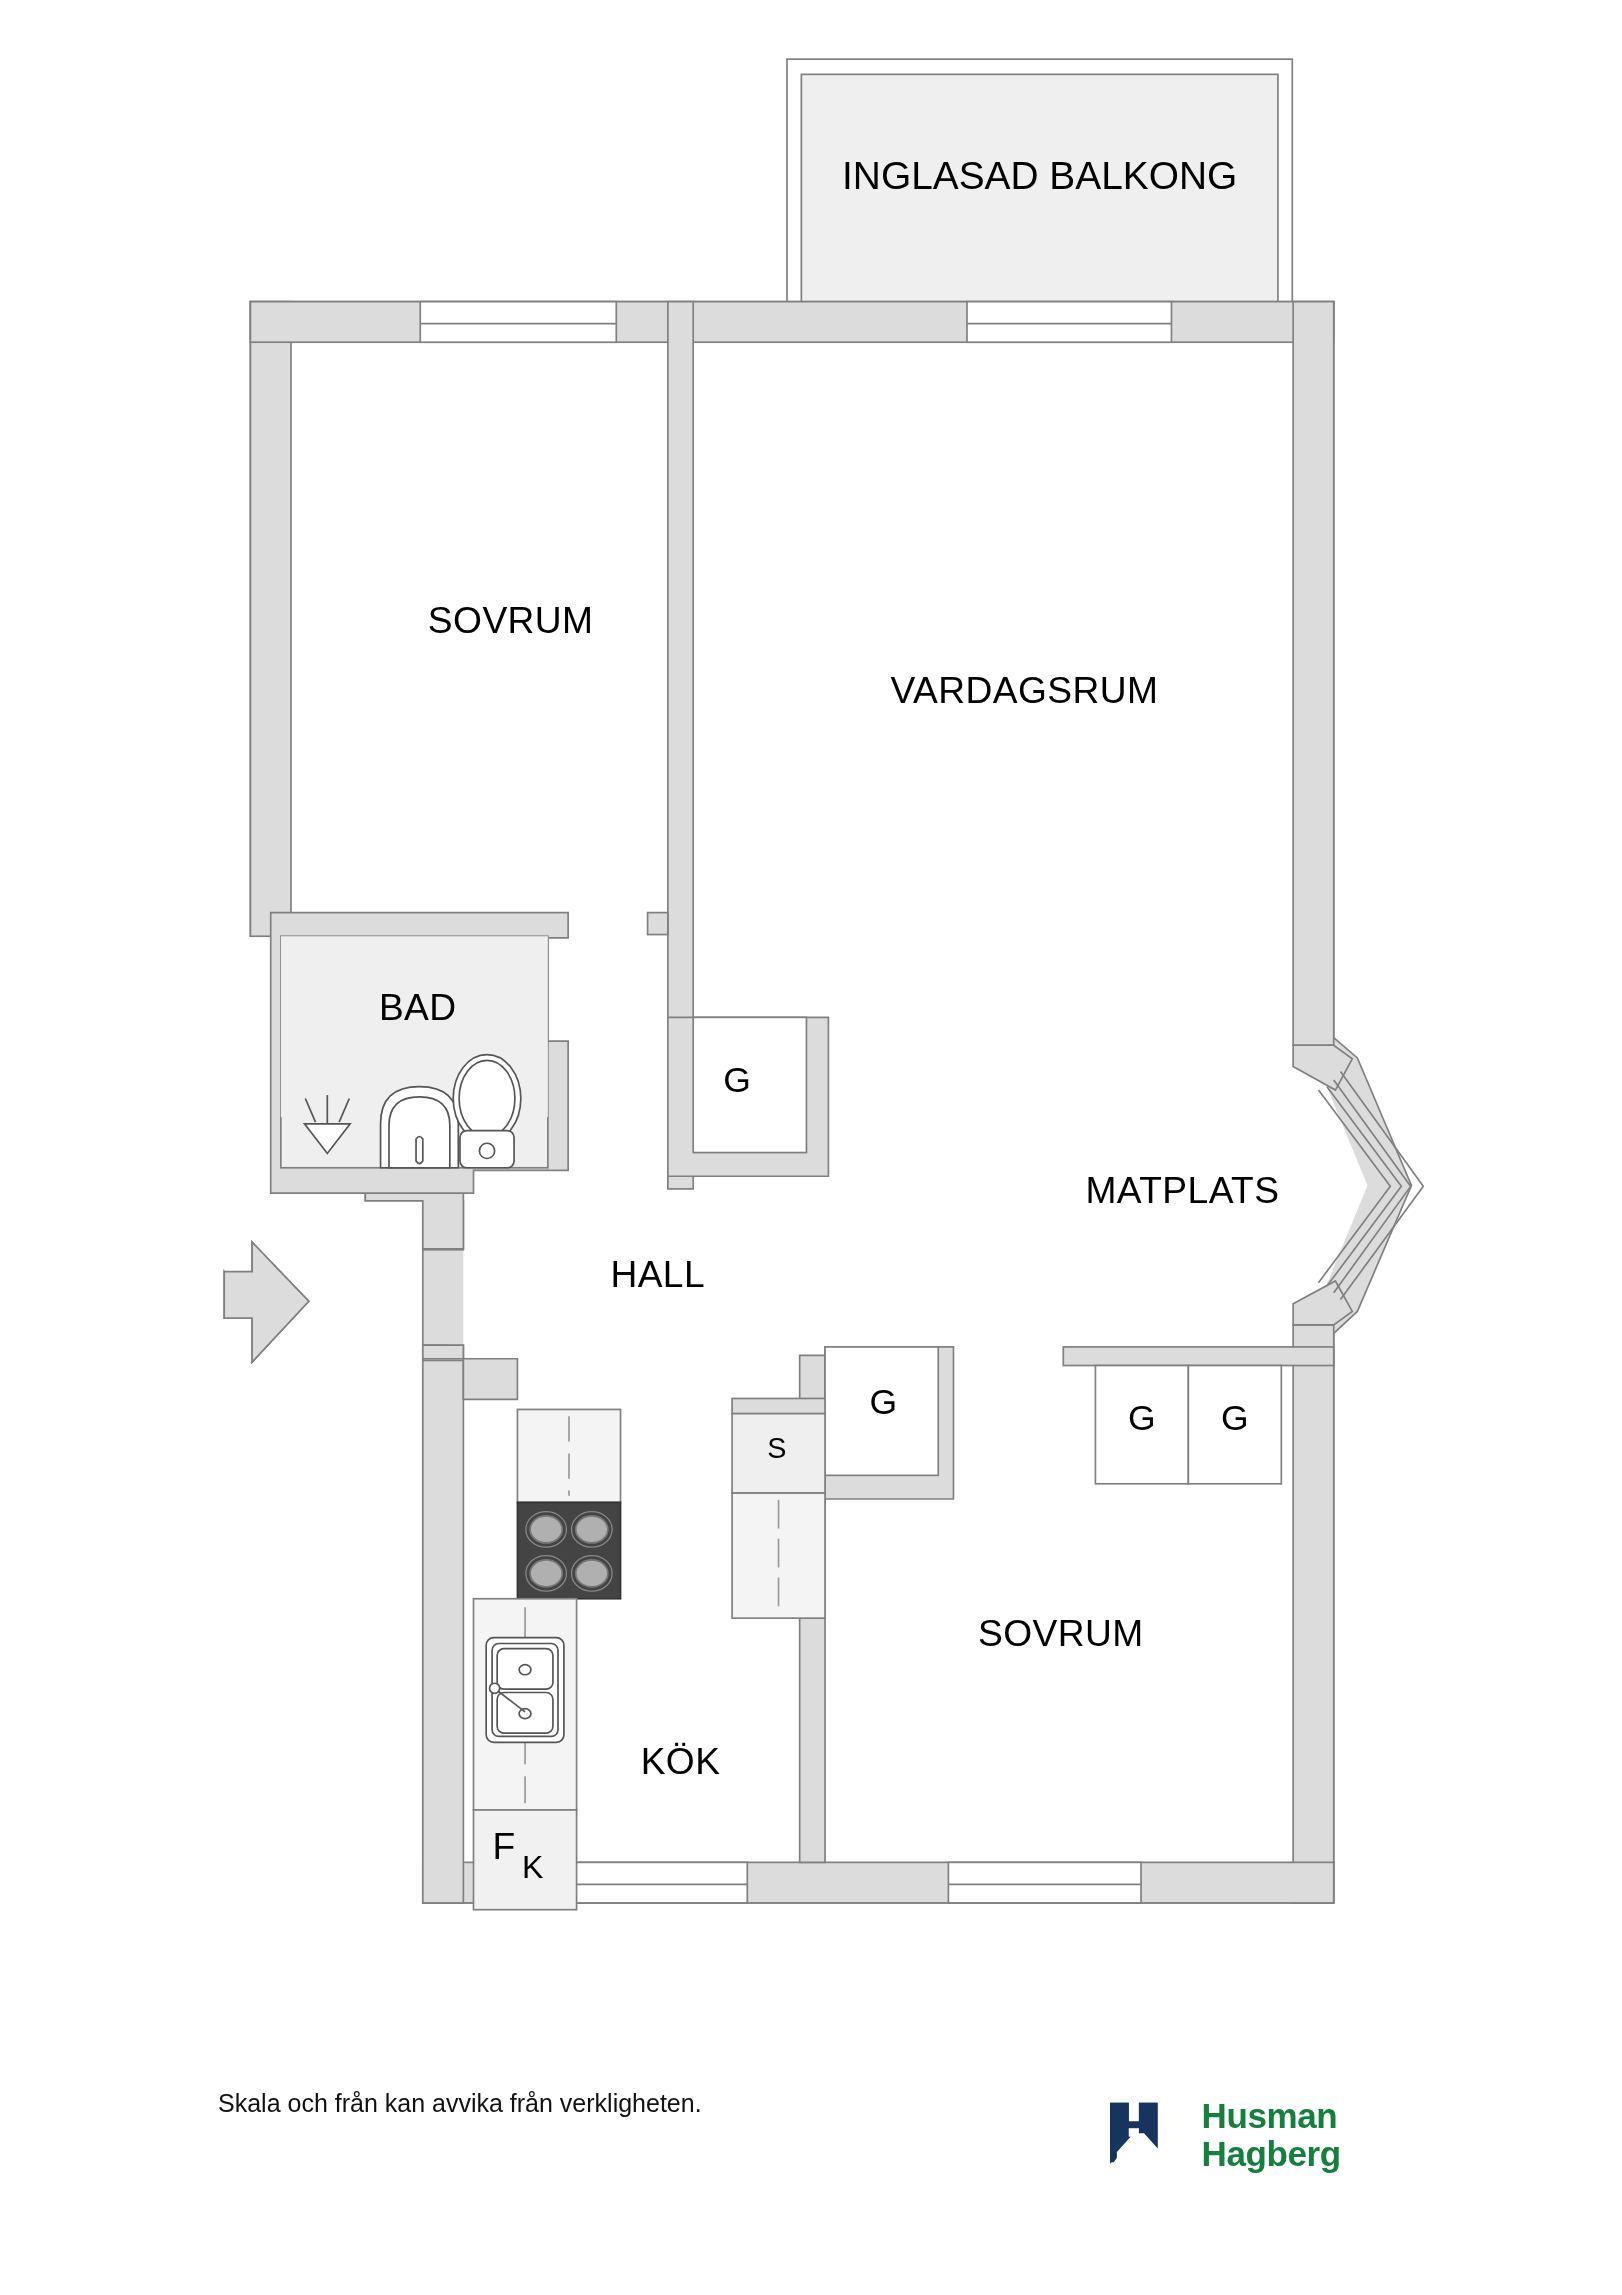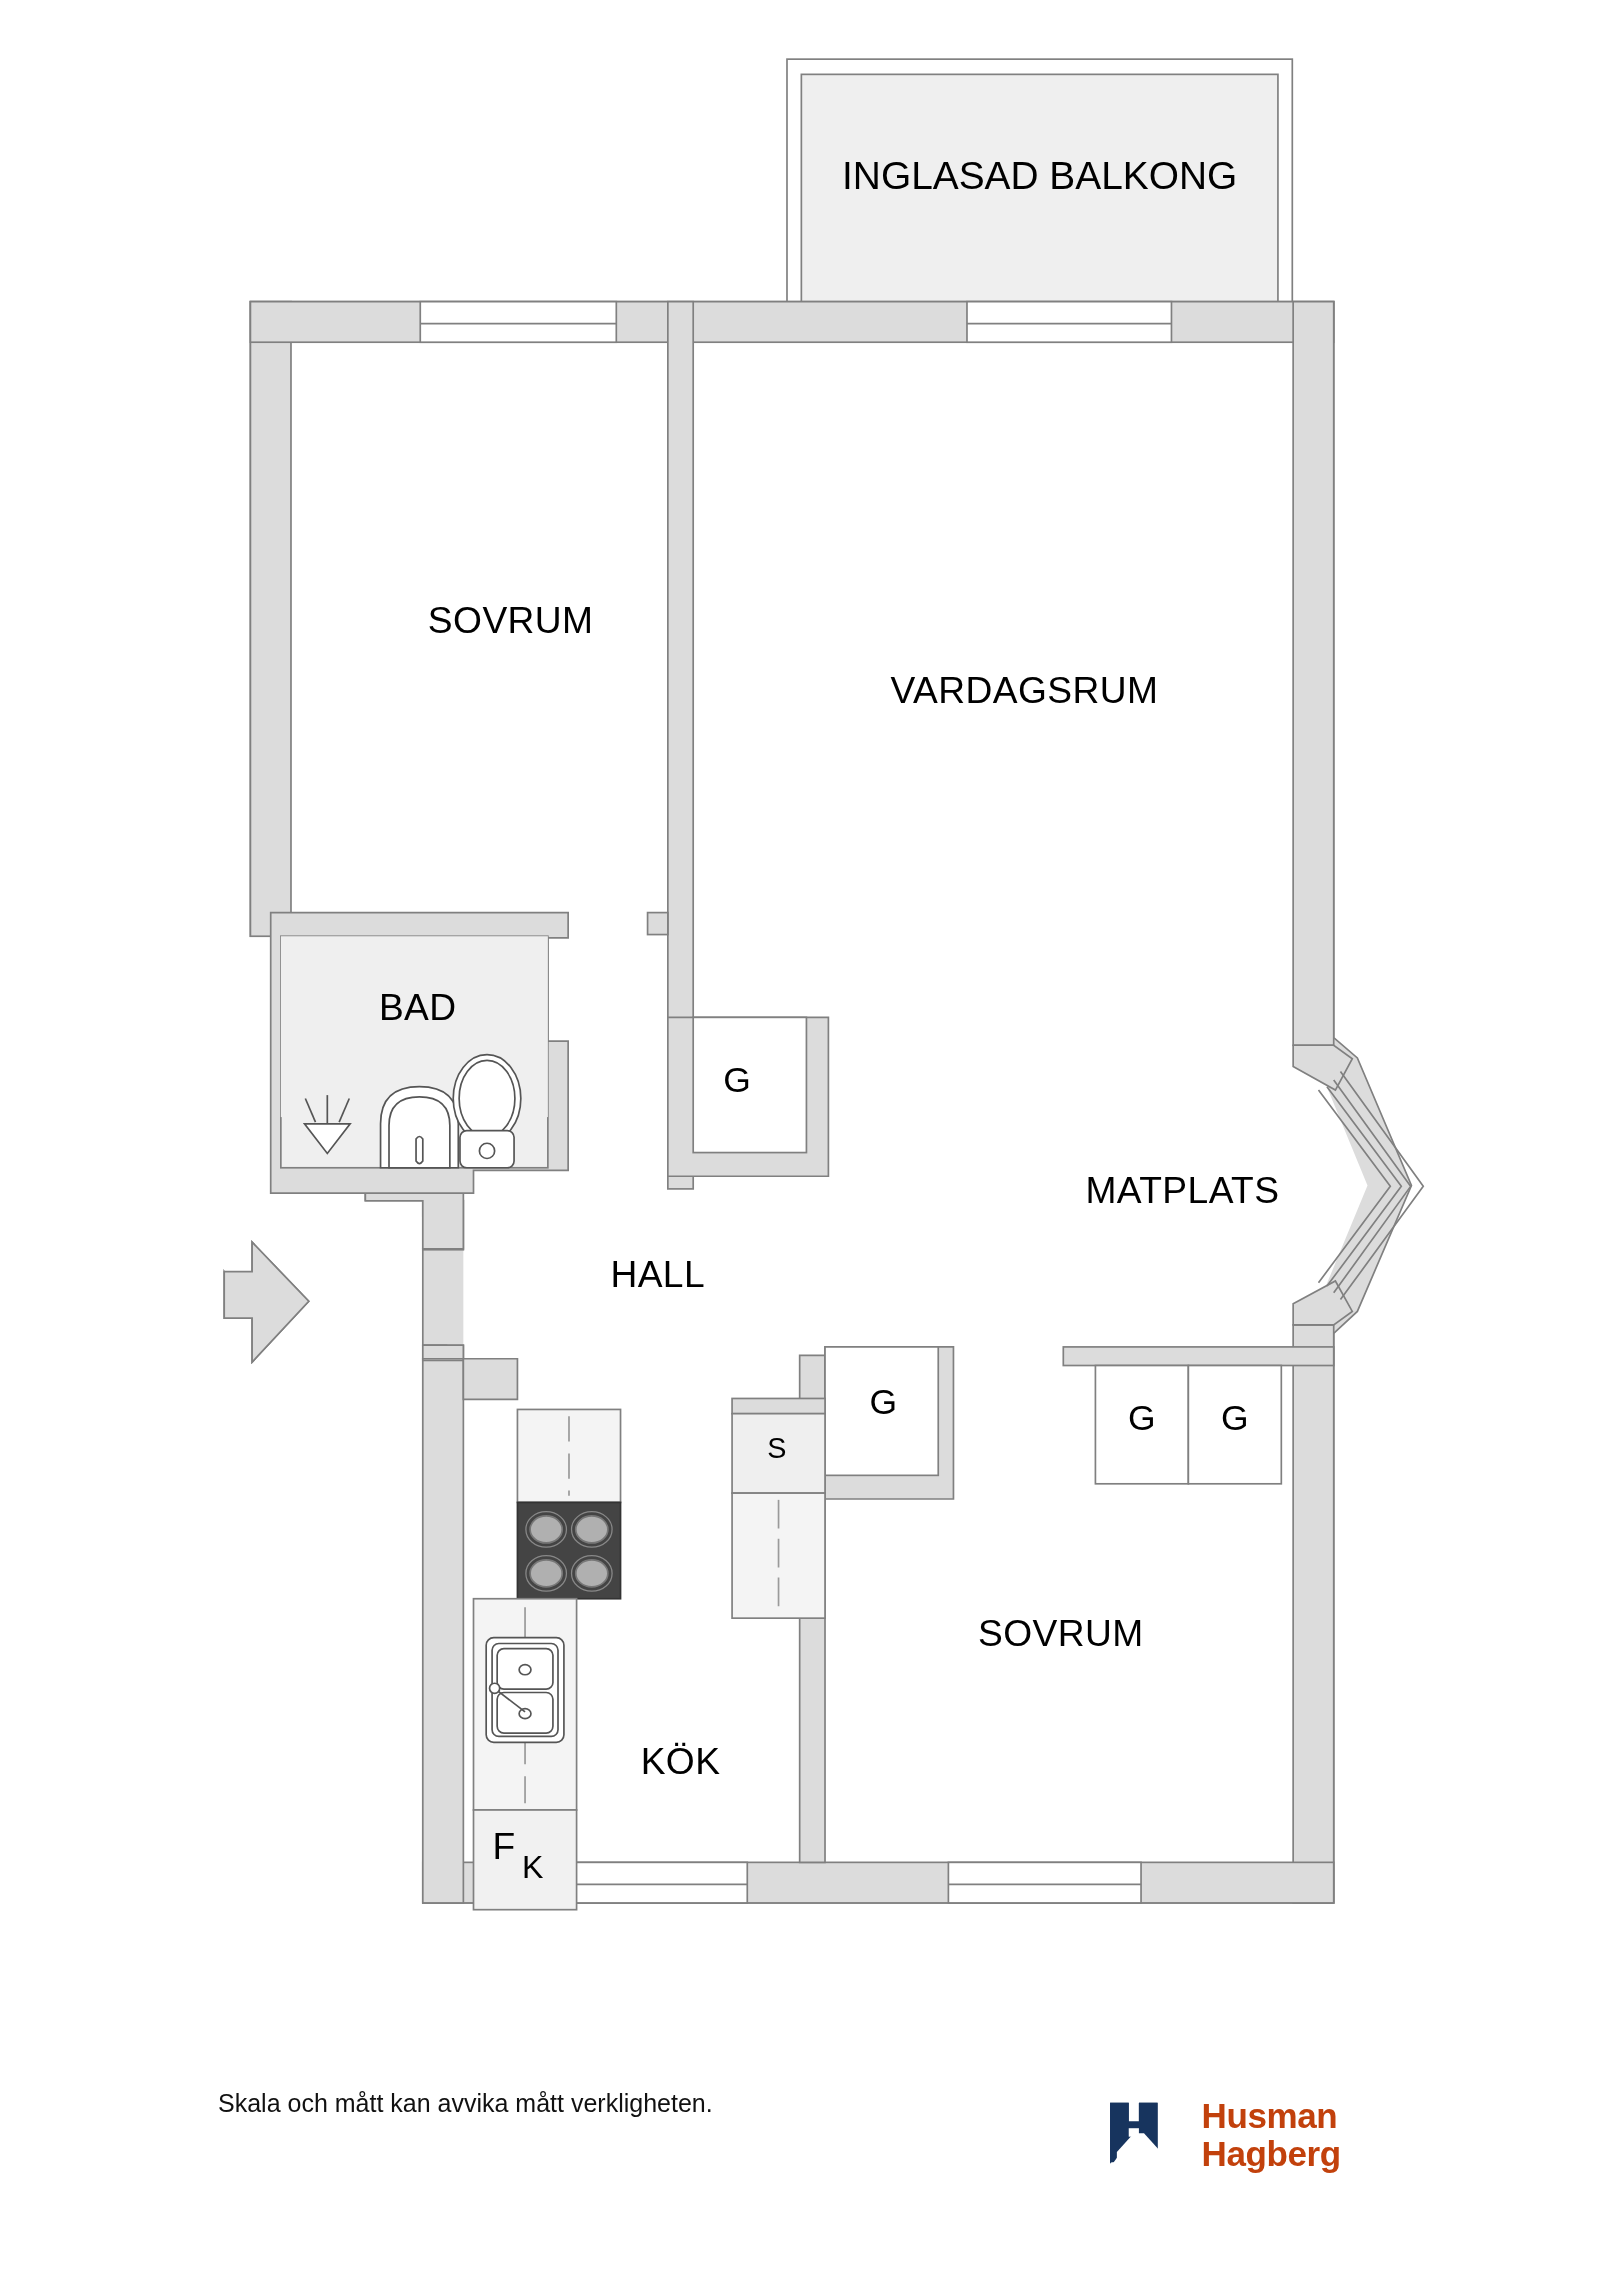--- a/index.html
+++ b/index.html
@@ -88,21 +88,21 @@
     flex-direction: row;
     align-items: center;
     gap: 18.6px;
   }
   .brand-mark { display: block; }
   .brand-text {
     font-family: "Liberation Sans", sans-serif;
     font-weight: bold;
     font-size: 35px;
     line-height: 1.08;
-    color: #c2410c;
+    color: #15803d;
     letter-spacing: -0.4px;
   }
 </style>
 </head>
 <body>
 
 <div id="plan-root">
 
   <svg class="floorplan" viewBox="0 0 1920 2716" xmlns="http://www.w3.org/2000/svg">
 
@@ -321,21 +321,21 @@
     </g>
 
     <g>
       <polygon points="265,1505 265,1560 298,1560 298,1470 365,1540 298,1612 298,1560" fill="#dcdcdc" stroke="#808080" stroke-width="2"></polygon>
       <polygon points="265,1505 298,1505 298,1470 365,1540 298,1612 298,1560 265,1560" fill="#dcdcdc" stroke="#808080" stroke-width="2"></polygon>
     </g>
 
   </svg>
 
   <div class="disclaimer">
-    <div>Skala och mått kan avvika mått verkligheten.</div>
+    <div>Skala och från kan avvika från verkligheten.</div>
   </div>
 
   <div class="brand">
     <svg class="brand-mark" width="78" height="78" viewBox="0 0 92 92">
       <path d="M6,8 L28,8 L28,30 L40,30 L40,8 L62,8 L62,62 L46,44 L34,44 L22,62 L6,62 Z
                M6,62 L22,62 L6,80 Z
                M62,62 L46,62 L62,80 Z" fill="#17345e"></path>
       <path d="M6,8 L28,8 L28,30 L40,30 L40,8 L62,8 L62,78 L46,58 L34,58 L22,78 L6,78 Z
                M28,38 L40,38 L40,46 L34,46 L28,46 Z" fill="#17345e"></path>
       <path d="M28,38 L40,38 L40,48 L28,48 Z" fill="#ffffff"></path>

